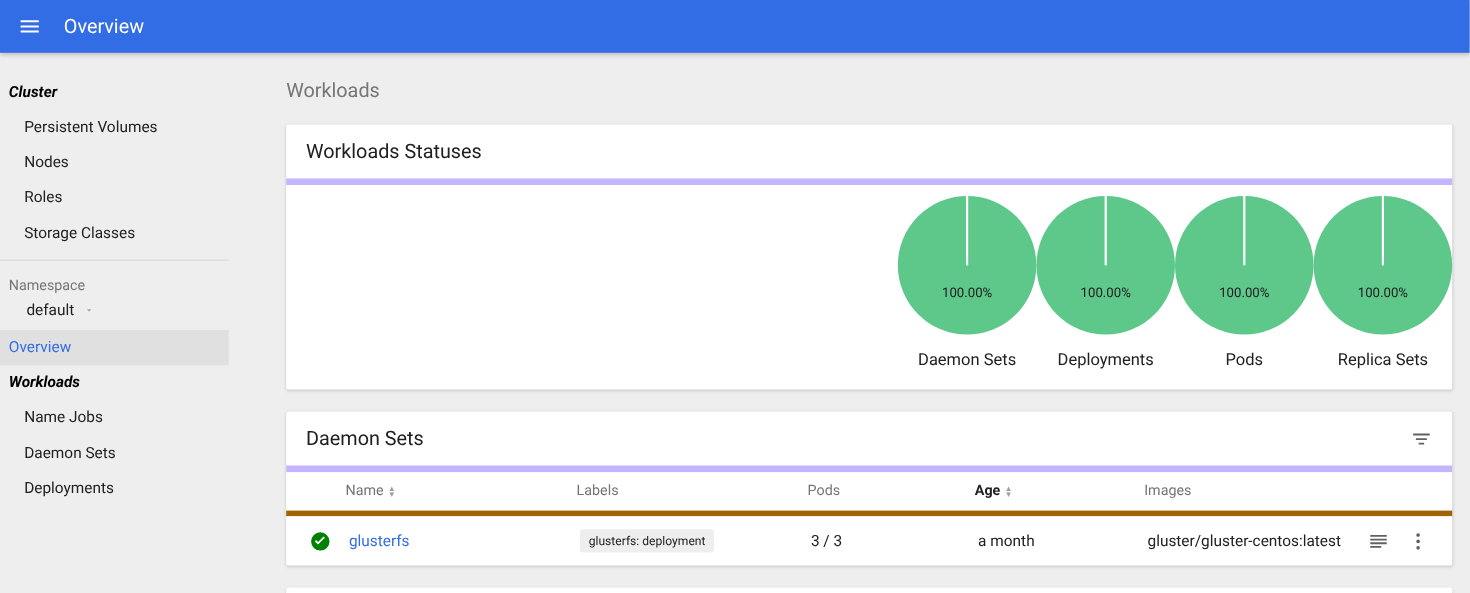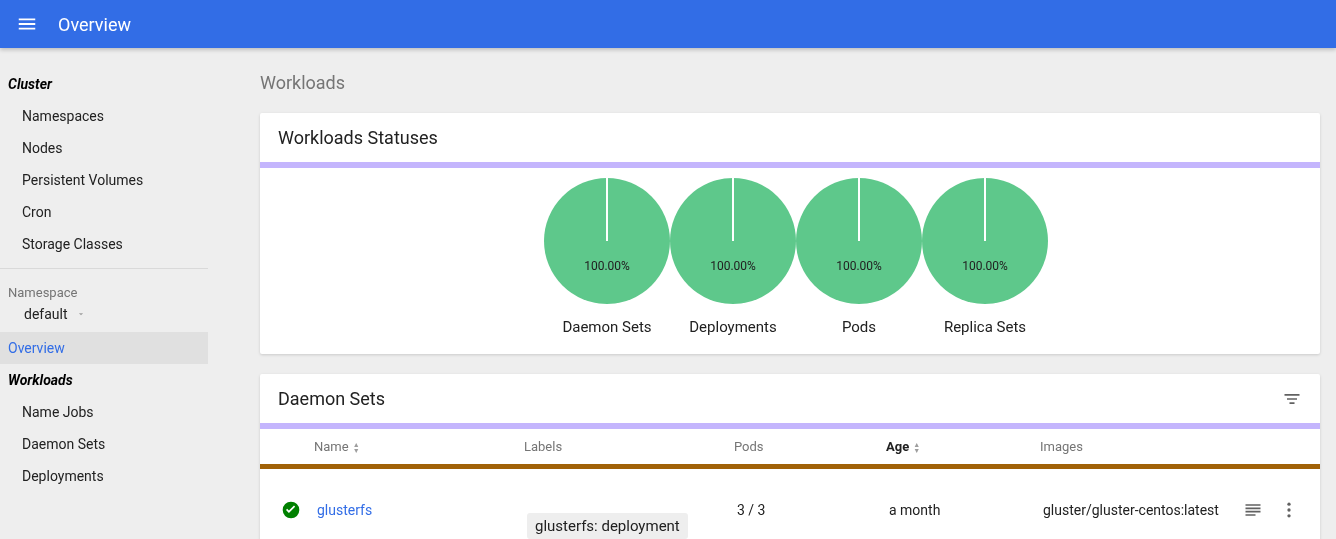--- a/index.html
+++ b/index.html
@@ -83,21 +83,21 @@
   .card-header {
     padding: 14px 18px;
     font-size: 18px;
     border-bottom: 6px solid #c4b5fd;
     display: flex;
     justify-content: space-between;
     align-items: center;
   }
   .statuses-body {
     display: flex;
-    justify-content: center;
+    justify-content: flex-end;
     padding: 10px 0 18px 12px;
   }
   .status-chart {
     display: flex;
     flex-direction: column;
     align-items: center;
   }
   .circle {
     width: 126px;
     height: 126px;
@@ -142,23 +142,22 @@
   .col-labels { width: 210px; flex-shrink: 0; }
   .col-pods { width: 152px; flex-shrink: 0; }
   .col-age { width: 154px; flex-shrink: 0; }
   .col-images { flex: 1; }
   .col-actions { width: 70px; flex-shrink: 0; display:flex; justify-content:flex-end; gap:16px; color:#616161; }
   .link { color: #326de6; cursor: pointer; }
   .chip {
     background: #eeeeee;
     border-radius: 3px;
     padding: 4px 8px;
-    font-size: 15px;
+    font-size: 11px;
     display: inline-block;
-    margin-top: 32px;
   }
   .sort-icon {
     display:inline-flex;
     flex-direction: column;
     font-size: 7px;
     line-height: 6px;
     color: #9e9e9e;
     margin-left: 4px;
     vertical-align: middle;
   }
@@ -176,24 +175,23 @@
     <svg width="22" height="22" viewBox="0 0 24 24" fill="#fff">
         <path d="M3 6h18v2H3zM3 11h18v2H3zM3 16h18v2H3z"></path>
       </svg>
   </span>
   <span class="title">Overview</span>
 </div>
 
 <div class="layout">
   <div class="sidebar">
     <div class="section-title">Cluster</div>
-    <div class="nav-item">Namespaces</div>
+    <div class="nav-item">Persistent Volumes</div>
     <div class="nav-item">Nodes</div>
-    <div class="nav-item">Persistent Volumes</div>
-    <div class="nav-item">Cron</div>
+    <div class="nav-item">Roles</div>
     <div class="nav-item">Storage Classes</div>
     <div class="divider"></div>
     <div class="ns-label">Namespace</div>
     <div class="ns-select">
       <span>default</span>
       <span class="arrow">
         <svg width="10" height="10" viewBox="0 0 24 24" fill="#9e9e9e">
             <path d="M7 10l5 5 5-5z"></path>
           </svg>
       </span>

